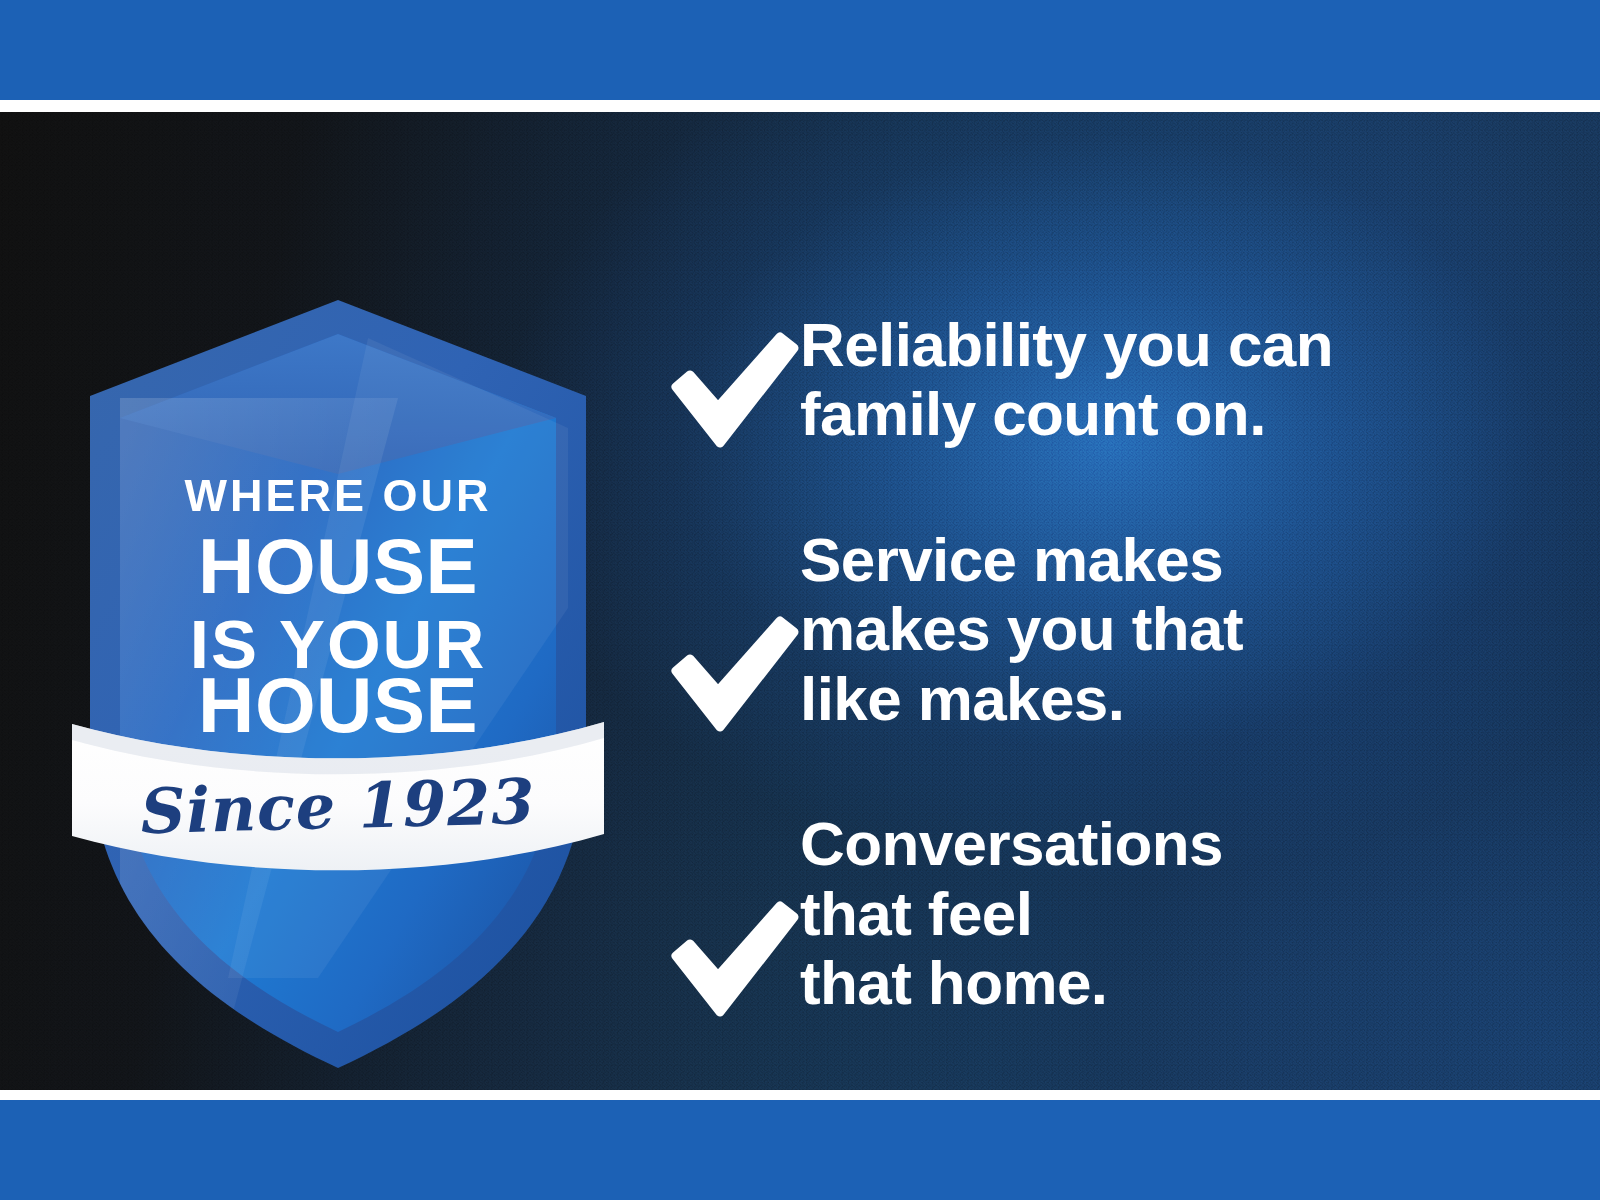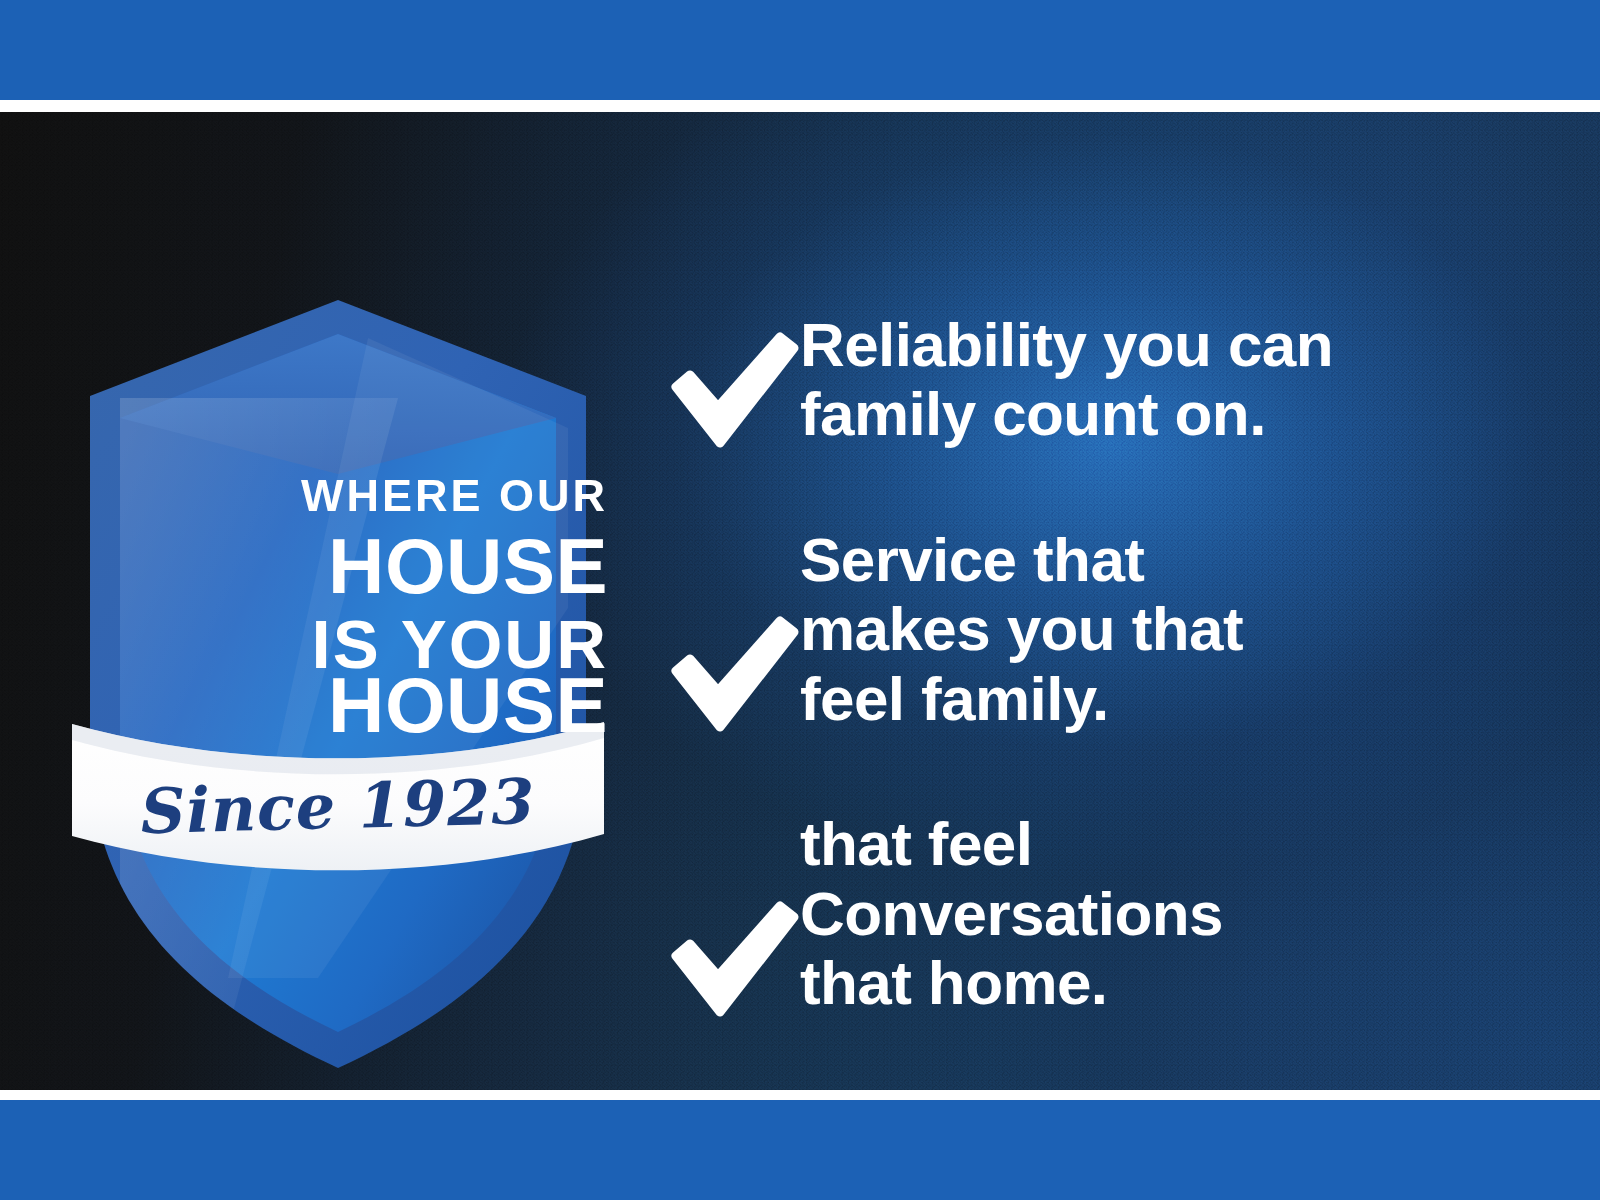--- a/index.html
+++ b/index.html
@@ -91,21 +91,21 @@
     position: absolute;
     left: 0;
     top: 0;
     width: 540px;
     height: 790px;
     pointer-events: none;
   }
   .bt-line {
     position: absolute;
     width: 540px;
-    text-align: right;
+    text-align: center;
     color: #ffffff;
     font-family: "Liberation Sans", sans-serif;
     font-weight: bold;
     text-transform: uppercase;
     white-space: nowrap;
   }
   .bt-where { top: 192px; font-size: 45px; letter-spacing: 3.0px; }
   .bt-h1    { top: 243px; font-size: 78px; letter-spacing: 0.5px; }
   .bt-isyour{ top: 327px; font-size: 69px; letter-spacing: 2.0px; }
   .bt-h2    { top: 382px; font-size: 78px; letter-spacing: 0.5px; }
@@ -252,35 +252,35 @@
         </div>
       </div>
 
       <div class="bullet">
         <div class="check">
           <svg viewBox="0 0 132 118" xmlns="http://www.w3.org/2000/svg">
             <path d="M 8,56 L 22,44 L 50,76 L 112,6 L 126,17 L 52,112 Z" fill="#ffffff" stroke="#ffffff" stroke-width="9" stroke-linejoin="round" stroke-linecap="round"></path>
           </svg>
         </div>
         <div class="bullet-text">
-          <span class="ln">Service that</span>
+          <span class="ln">Service makes</span>
           <span class="ln">makes you that</span>
-          <span class="ln">feel family.</span>
+          <span class="ln">like makes.</span>
         </div>
       </div>
 
       <div class="bullet">
         <div class="check">
           <svg viewBox="0 0 132 118" xmlns="http://www.w3.org/2000/svg">
             <path d="M 8,56 L 22,44 L 50,76 L 112,6 L 126,17 L 52,112 Z" fill="#ffffff" stroke="#ffffff" stroke-width="9" stroke-linejoin="round" stroke-linecap="round"></path>
           </svg>
         </div>
         <div class="bullet-text">
+          <span class="ln">Conversations</span>
           <span class="ln">that feel</span>
-          <span class="ln">Conversations</span>
           <span class="ln">that home.</span>
         </div>
       </div>
 
     </div>
   </div>
 
   <div class="bar bar-bottom"></div>
 </div>
 

